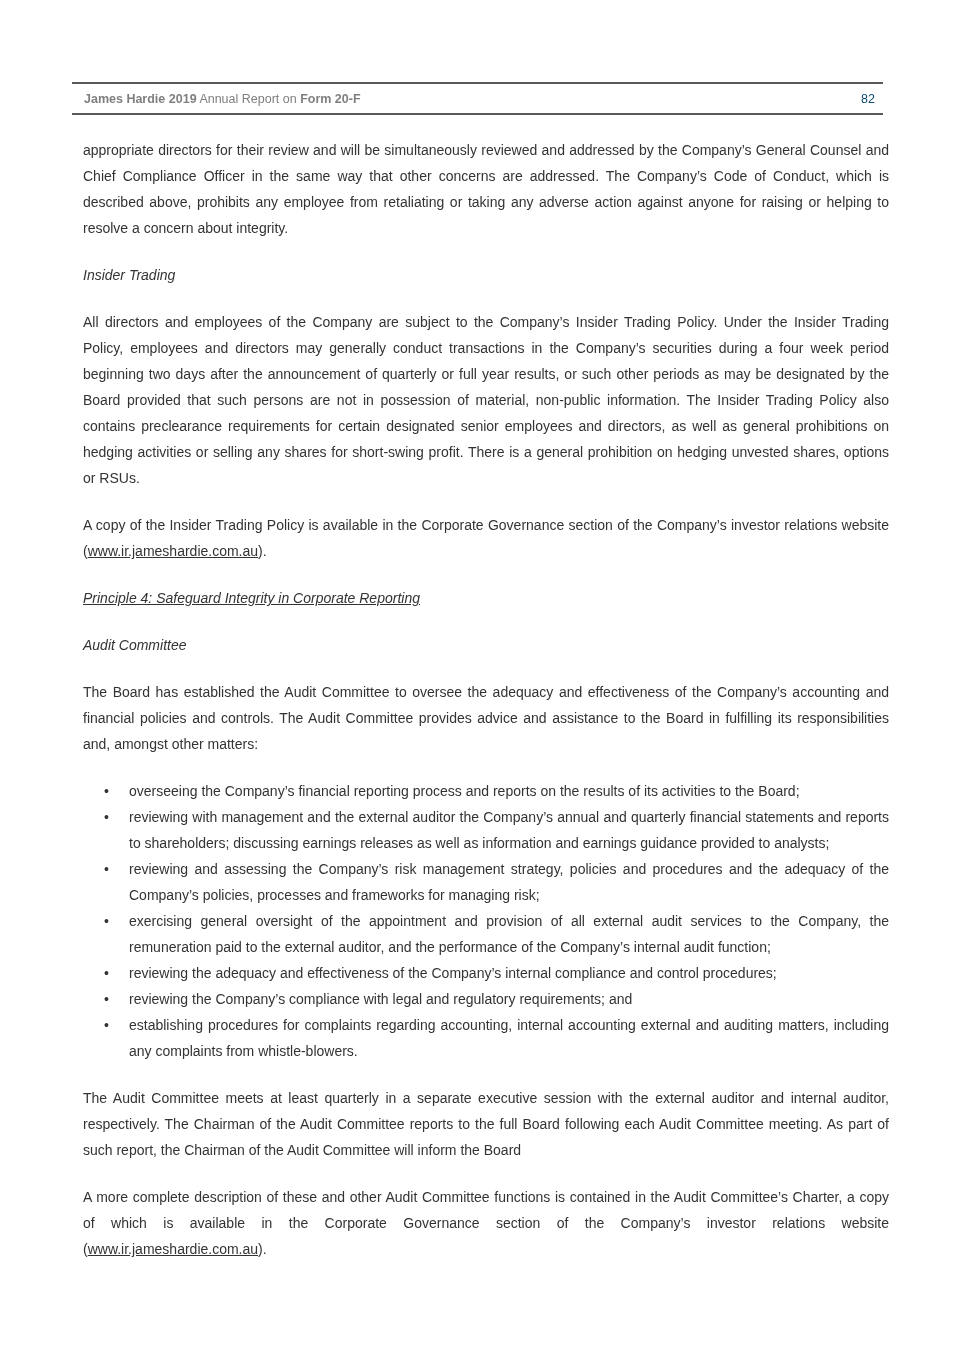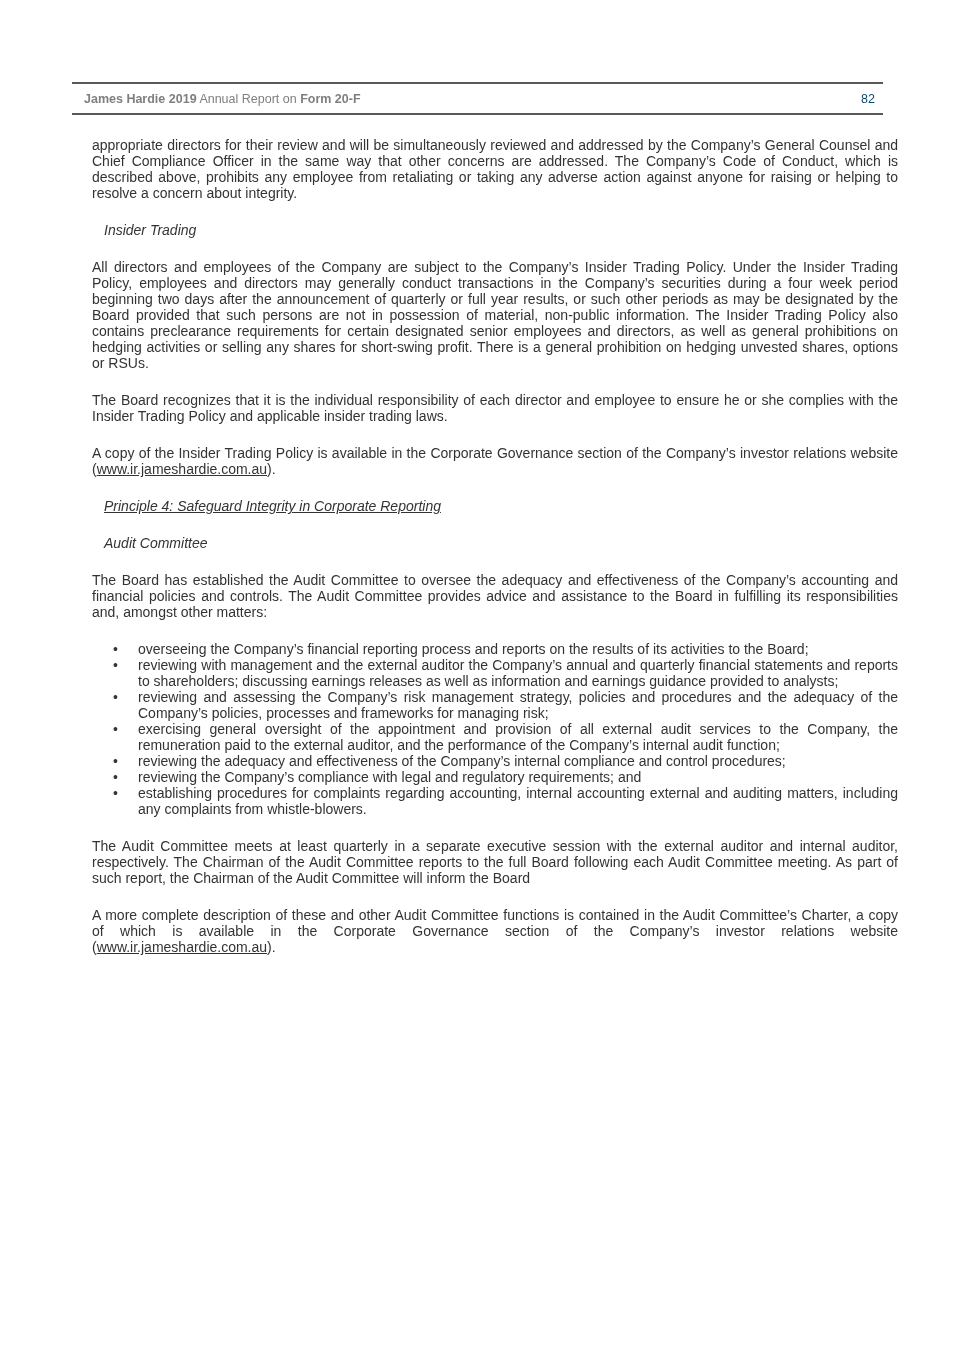--- a/index.html
+++ b/index.html
@@ -36,37 +36,36 @@
     white-space: nowrap;
   }
   .page-header .hdr-left b { font-weight: bold; }
   .page-header .hdr-page {
     padding-right: 8px;
     font-size: 12.5px;
     color: #0c4a6e;
   }
   .content {
     position: absolute;
-    left: 92px;
+    left: 83px;
     top: 137px;
     width: 806px;
     font-size: 14px;
-    line-height: 16px;
+    line-height: 26px;
     text-align: justify;
   }
   .content p, .content h3 {
     margin: 0 0 21px 0;
     padding: 0;
   }
   .content h3 {
     font-size: 14px;
     font-weight: normal;
     font-style: italic;
     text-align: left;
-    margin-left: 12px;
   }
   .content h3.underlined { text-decoration: underline; }
   .doclink {
     color: inherit;
     text-decoration: underline;
     cursor: pointer;
   }
   ul.bullet-list {
     margin: 0 0 21px 0;
     padding: 0;
@@ -94,21 +93,20 @@
 </div>
 
 <div class="content">
 
   <p>appropriate directors for their review and will be simultaneously reviewed and addressed by the Company’s General Counsel and Chief Compliance Officer in the same way that other concerns are addressed. The Company’s Code of Conduct, which is described above, prohibits any employee from retaliating or taking any adverse action against anyone for raising or helping to resolve a concern about integrity.</p>
 
   <h3>Insider Trading</h3>
 
   <p>All directors and employees of the Company are subject to the Company’s Insider Trading Policy. Under the Insider Trading Policy, employees and directors may generally conduct transactions in the Company’s securities during a four week period beginning two days after the announcement of quarterly or full year results, or such other periods as may be designated by the Board provided that such persons are not in possession of material, non-public information. The Insider Trading Policy also contains preclearance requirements for certain designated senior employees and directors, as well as general prohibitions on hedging activities or selling any shares for short-swing profit. There is a general prohibition on hedging unvested shares, options or RSUs.</p>
 
-  <p>The Board recognizes that it is the individual responsibility of each director and employee to ensure he or she complies with the Insider Trading Policy and applicable insider trading laws.</p>
 
   <p><span>A copy of the Insider Trading Policy is available in the Corporate Governance section of the Company’s investor relations website (</span><a class="doclink">www.ir.jameshardie.com.au</a><span>).</span></p>
 
   <h3 class="underlined">Principle 4: Safeguard Integrity in Corporate Reporting</h3>
 
   <h3>Audit Committee</h3>
 
   <p>The Board has established the Audit Committee to oversee the adequacy and effectiveness of the Company’s accounting and financial policies and controls. The Audit Committee provides advice and assistance to the Board in fulfilling its responsibilities and, amongst other matters:</p>
 
   <ul class="bullet-list">

